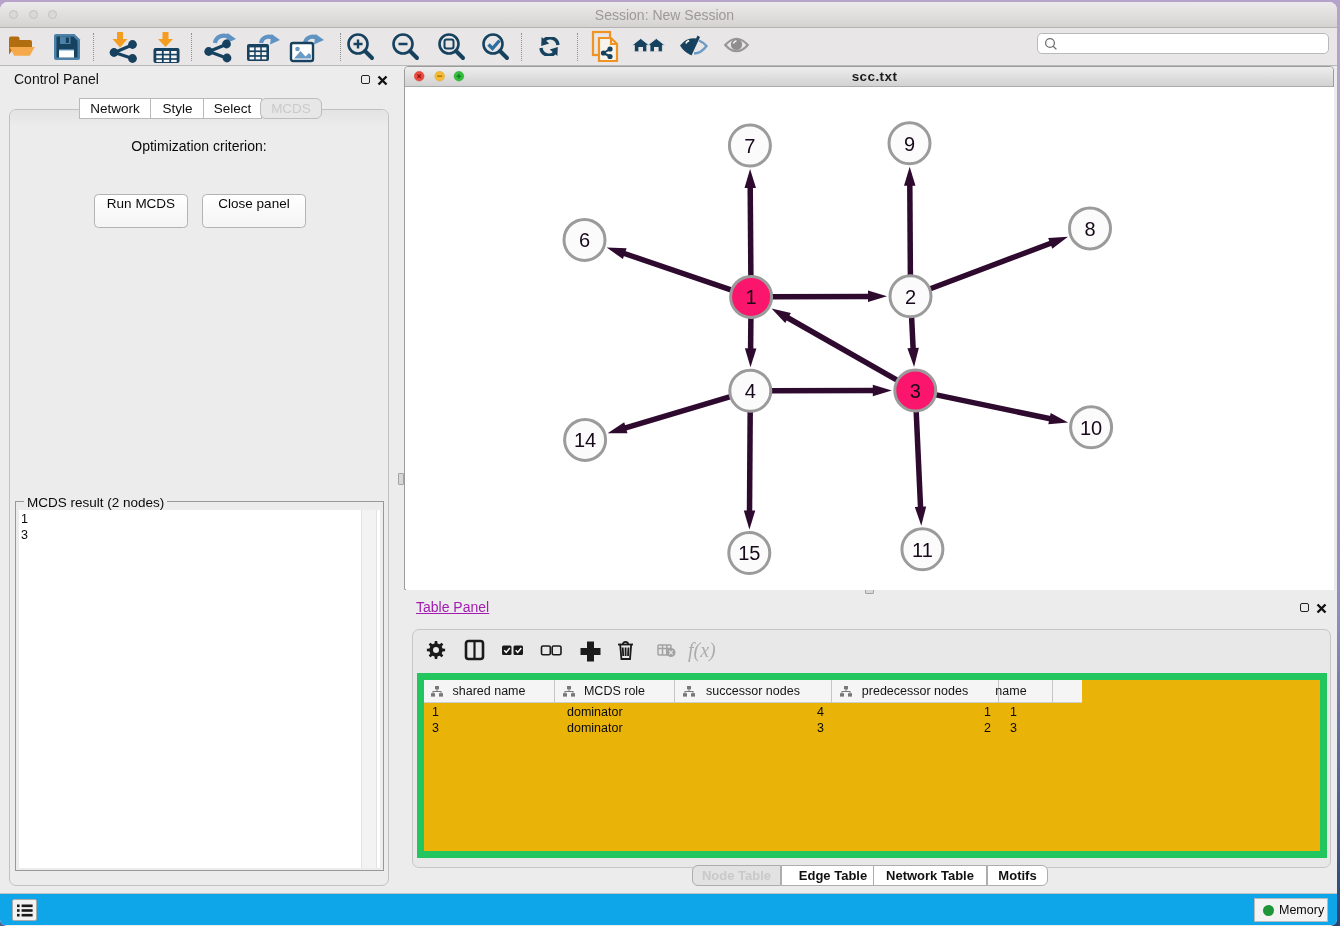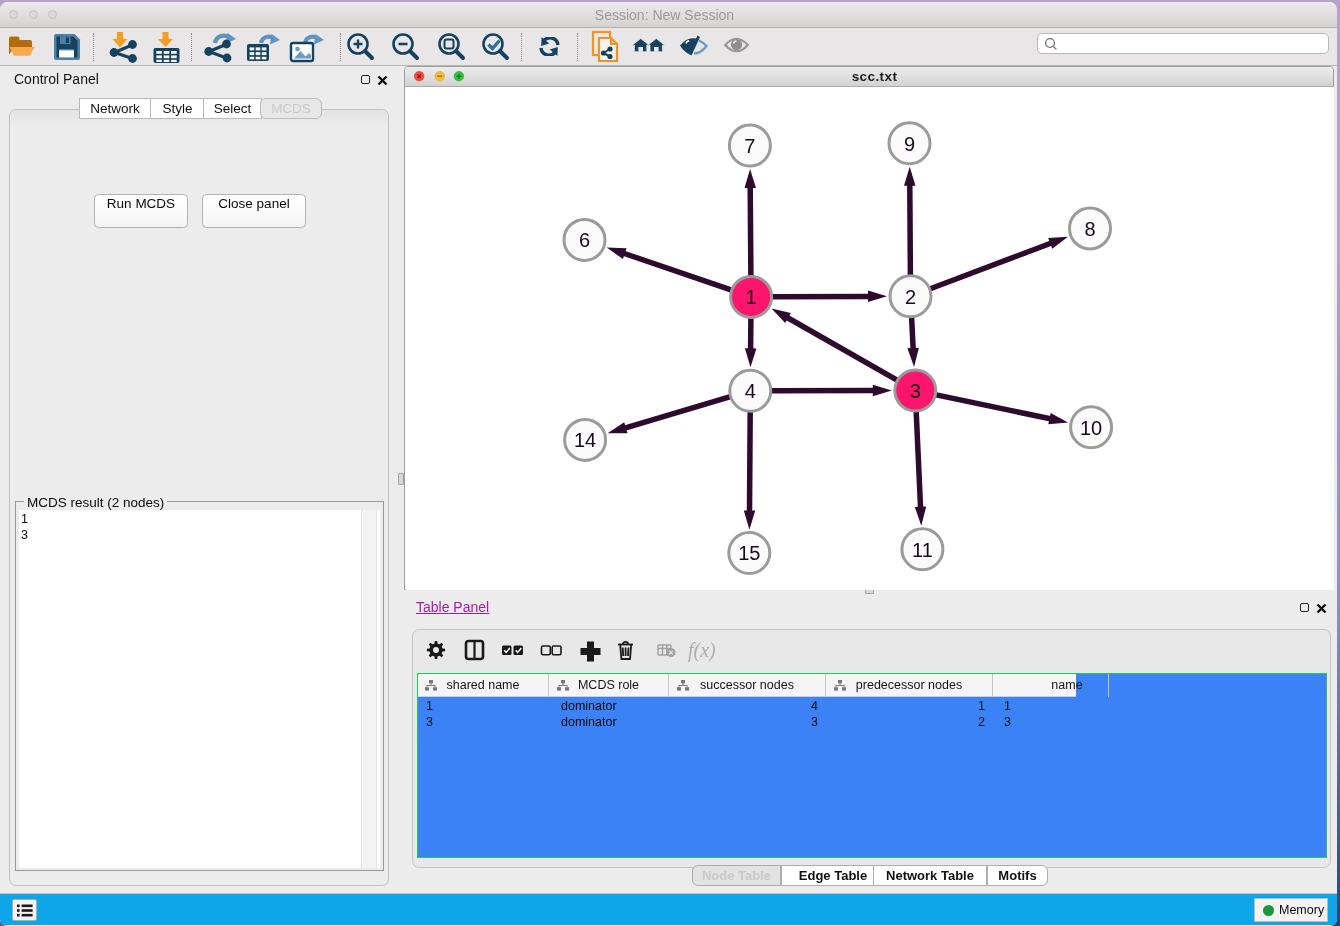--- a/index.html
+++ b/index.html
@@ -65,21 +65,21 @@
   background:linear-gradient(#ededed,#d2d2d2); border-bottom:1px solid #ababab;
   border-radius:4px 4px 0 0; }
 .nettitle .t { position:absolute; width:100%; text-align:center; top:2px; padding-left:11px;
   font-size:13.5px; font-weight:bold; color:#1c1c1c; letter-spacing:0.4px; }
 .canvas { position:absolute; left:0.5px; top:20px; width:928px; height:503px; background:#fff; }
 
 .tp-title { position:absolute; left:416px; top:596.5px; font-size:14px; color:#a21caf;text-decoration:underline; }
 .tpbox { position:absolute; left:412px; top:627px; width:919px; height:239px;
   border:1px solid #c6c6c6; border-radius:7px; background:#e8e8e8; }
 .table { position:absolute; left:417px; top:671px; width:910px; height:185px;
-  background:#3b82f6; border:1px solid #22c55e; }
+  background:#eab308; border:7px solid #22c55e; }
 .thead { position:absolute; left:0; top:0; width:658px; height:23px;
   background:#f5f5f5; border-bottom:1px solid #cfcfcf; }
 .th { position:absolute; top:0; height:23px; border-right:1px solid #c6c6c6;
   font-size:12.5px; color:#141414; text-align:center; line-height:23px; }
 .trow { position:absolute; font-size:12.5px; color:#0a0a0a; height:16px; line-height:16px; }
 .treei { position:absolute; top:6px; }
 .btabs { position:absolute; top:863px; height:21px; }
 .btab { position:absolute; top:0; height:21px; background:#fff; border:1px solid #adadad;
   font-size:13px; font-weight:bold; color:#111; text-align:center; line-height:19px; }
 
@@ -251,20 +251,21 @@
     </svg>
   <div class="cpbox">
       <div class="topshade"></div>
     </div>
   <div class="tabs">
     <div class="tab" style="left:79px; width:72px;">Network</div>
     <div class="tab" style="left:150px; width:55px;">Style</div>
     <div class="tab" style="left:203px; width:59px;">Select</div>
     <div class="tab tabsel" style="left:260px; width:62px;">MCDS</div>
   </div>
+  <div class="optlabel">Optimization criterion:</div>
   <div class="btn" style="left:94px; width:94px;">Run MCDS</div>
   <div class="btn" style="left:202px; width:104px;">Close panel</div>
   <div class="fieldset"></div>
   <div class="legend">MCDS result (2 nodes)</div>
   <div class="mcdswhite">1<br>3<div class="mcdssb"></div></div>
   <div class="vgrip"></div>
   <div class="hgrip"></div>
 
   <div class="netwin">
     <div class="nettitle">
@@ -384,21 +385,21 @@
       </g>
       <text x="262" y="18" font-family="'Liberation Serif',serif" font-style="italic" font-size="20" fill="#adadad">f(x)</text>
     </svg>
   </div>
   <div class="table">
     <div class="thead">
       <div class="th" style="left:0; width:131px;">shared name</div>
       <div class="th" style="left:131px; width:120px;">MCDS role</div>
       <div class="th" style="left:251px; width:157px;">successor nodes</div>
       <div class="th" style="left:408px; width:167px;">predecessor nodes</div>
-      <div class="th" style="left:608px; width:83px;">name</div>
+      <div class="th" style="left:546px; width:83px;">name</div>
       <svg class="treei" style="left:7px;" width="12" height="11" viewBox="0 0 12 11">
           <g fill="#787878">
             <rect x="4" y="0" width="4" height="3.4"></rect>
             <rect x="0" y="7.2" width="4" height="3.4"></rect>
             <rect x="8" y="7.2" width="4" height="3.4"></rect>
             <path d="M5.6 3 h0.9 v2 h4 v2.5 h-0.9 v-1.6 h-7.2 v1.6 h-0.9 v-2.5 h4 z"></path>
           </g>
         </svg>
       <svg class="treei" style="left:139px;" width="12" height="11" viewBox="0 0 12 11">
           <g fill="#787878">

